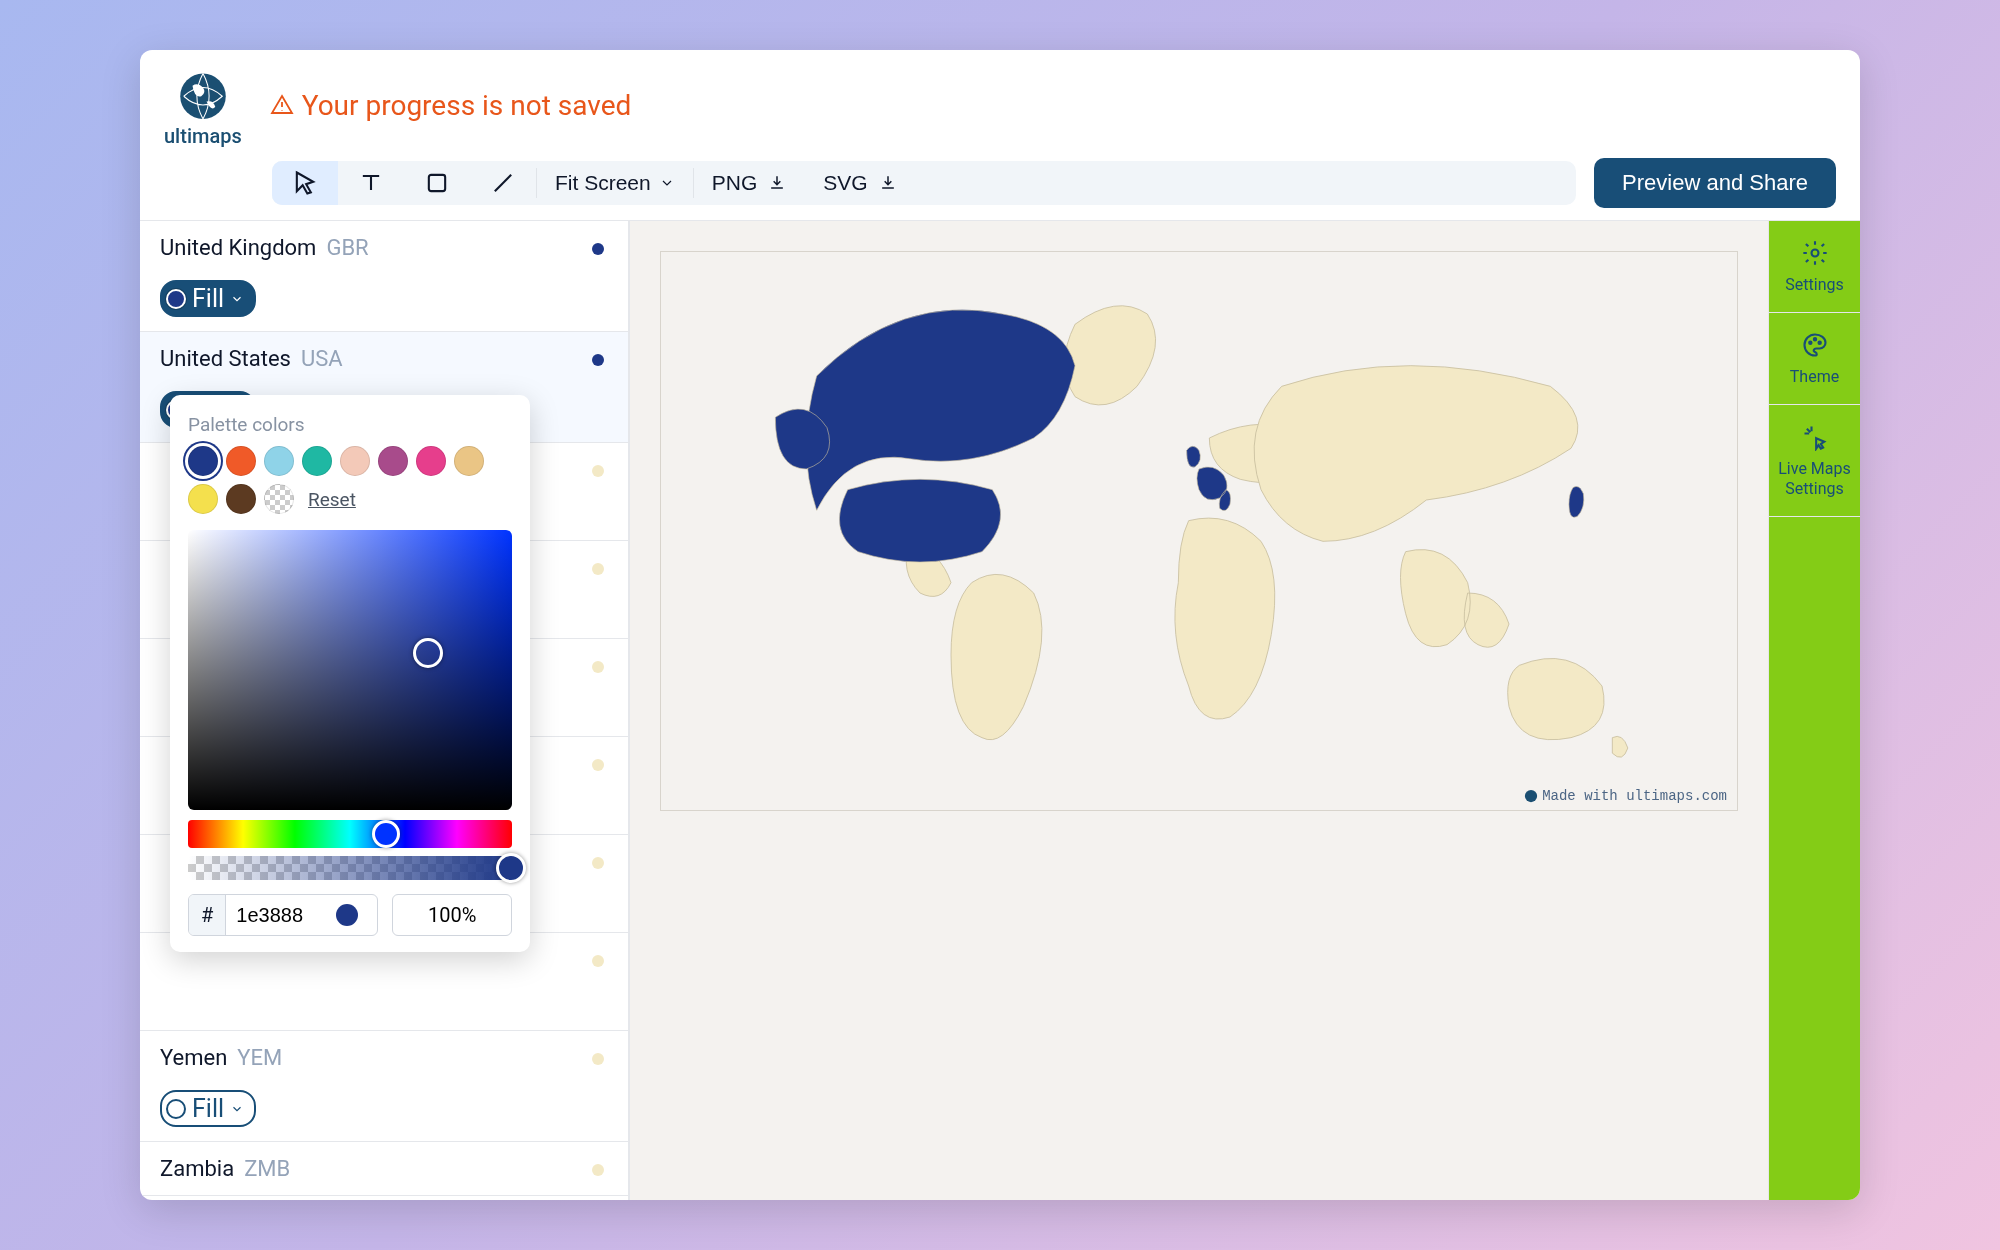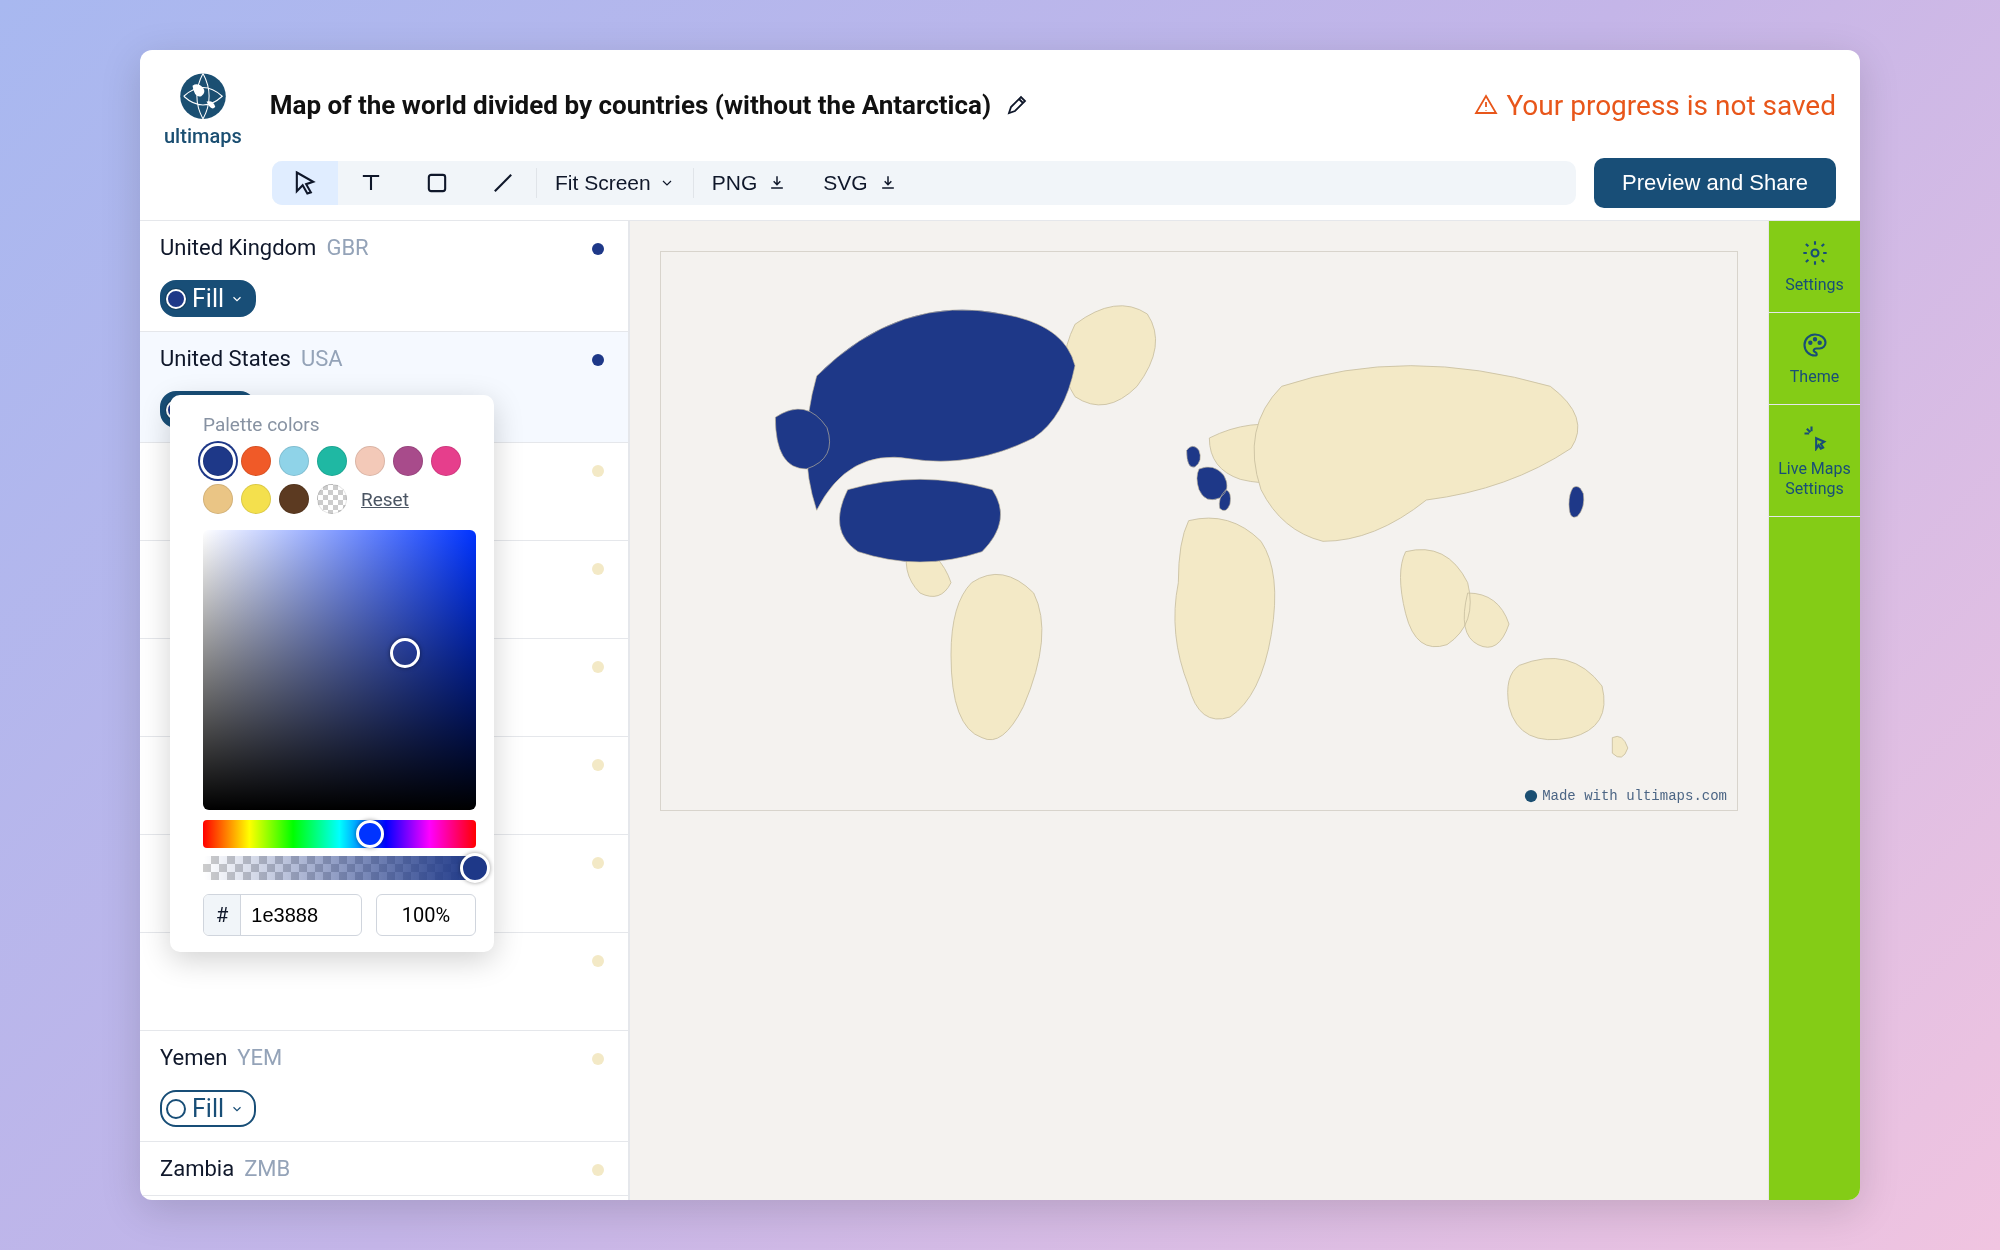--- a/index.html
+++ b/index.html
@@ -208,25 +208,25 @@
   }
   .fill-chip:not(.filled) .fill-swatch {
     background: #fff;
     border: 2px solid #184e77;
     box-shadow: none;
   }
   .color-popup {
     position: absolute;
     left: 170px;
     top: 395px;
-    width: 324px;
+    width: 360px;
     background: #fff;
     border-radius: 10px;
     box-shadow: 0 8px 30px rgba(0,0,0,0.18);
-    padding: 18px 18px 16px 33px;
+    padding: 18px 18px 16px 18px;
     z-index: 10;
   }
   .palette-label {
     color: #8792a2;
     font-size: 19px;
     margin-bottom: 10px;
   }
   .palette-row {
     display: flex;
     flex-wrap: wrap;
@@ -431,26 +431,20 @@
 <div class="app-window">
 
   <div class="header">
     <div class="logo-block">
       <svg class="logo-globe" viewBox="0 0 64 64">
         <circle cx="32" cy="30" r="26" fill="#1b4f72"></circle>
         <path d="M10 30 Q32 10 54 30 Q32 50 10 30 M32 4 Q18 30 32 56 M32 4 Q46 30 32 56" stroke="#fff" stroke-width="1.2" fill="none"></path>
         <path d="M20 18 q6 -4 12 2 q4 6 -2 10 q-8 2 -10 -12 M36 36 q8 -2 10 6 q-4 6 -10 -6" fill="#fff"></path>
       </svg>
       <div class="logo-text">ultimaps</div>
-    </div>
-    <div class="title-row">
-      <div class="page-title">Map of the world divided by countries (without the Antarctica)</div>
-      <svg class="icon-svg" viewBox="0 0 24 24" style="width:24px;height:24px;">
-        <path d="M4 20 l2-6 10-10 4 4-10 10-6 2z M14 6 l4 4" stroke="#0f172a"></path>
-      </svg>
     </div>
     <div class="warn">
       <svg class="icon-svg" viewBox="0 0 24 24" style="width:24px;height:24px;">
         <path d="M12 3 L22 20 H2 Z M12 9 v5 M12 17 v0.5" stroke="#e8561a"></path>
       </svg>
       <span>Your progress is not saved</span>
     </div>
   </div>
 
   <div class="toolbar-row">

